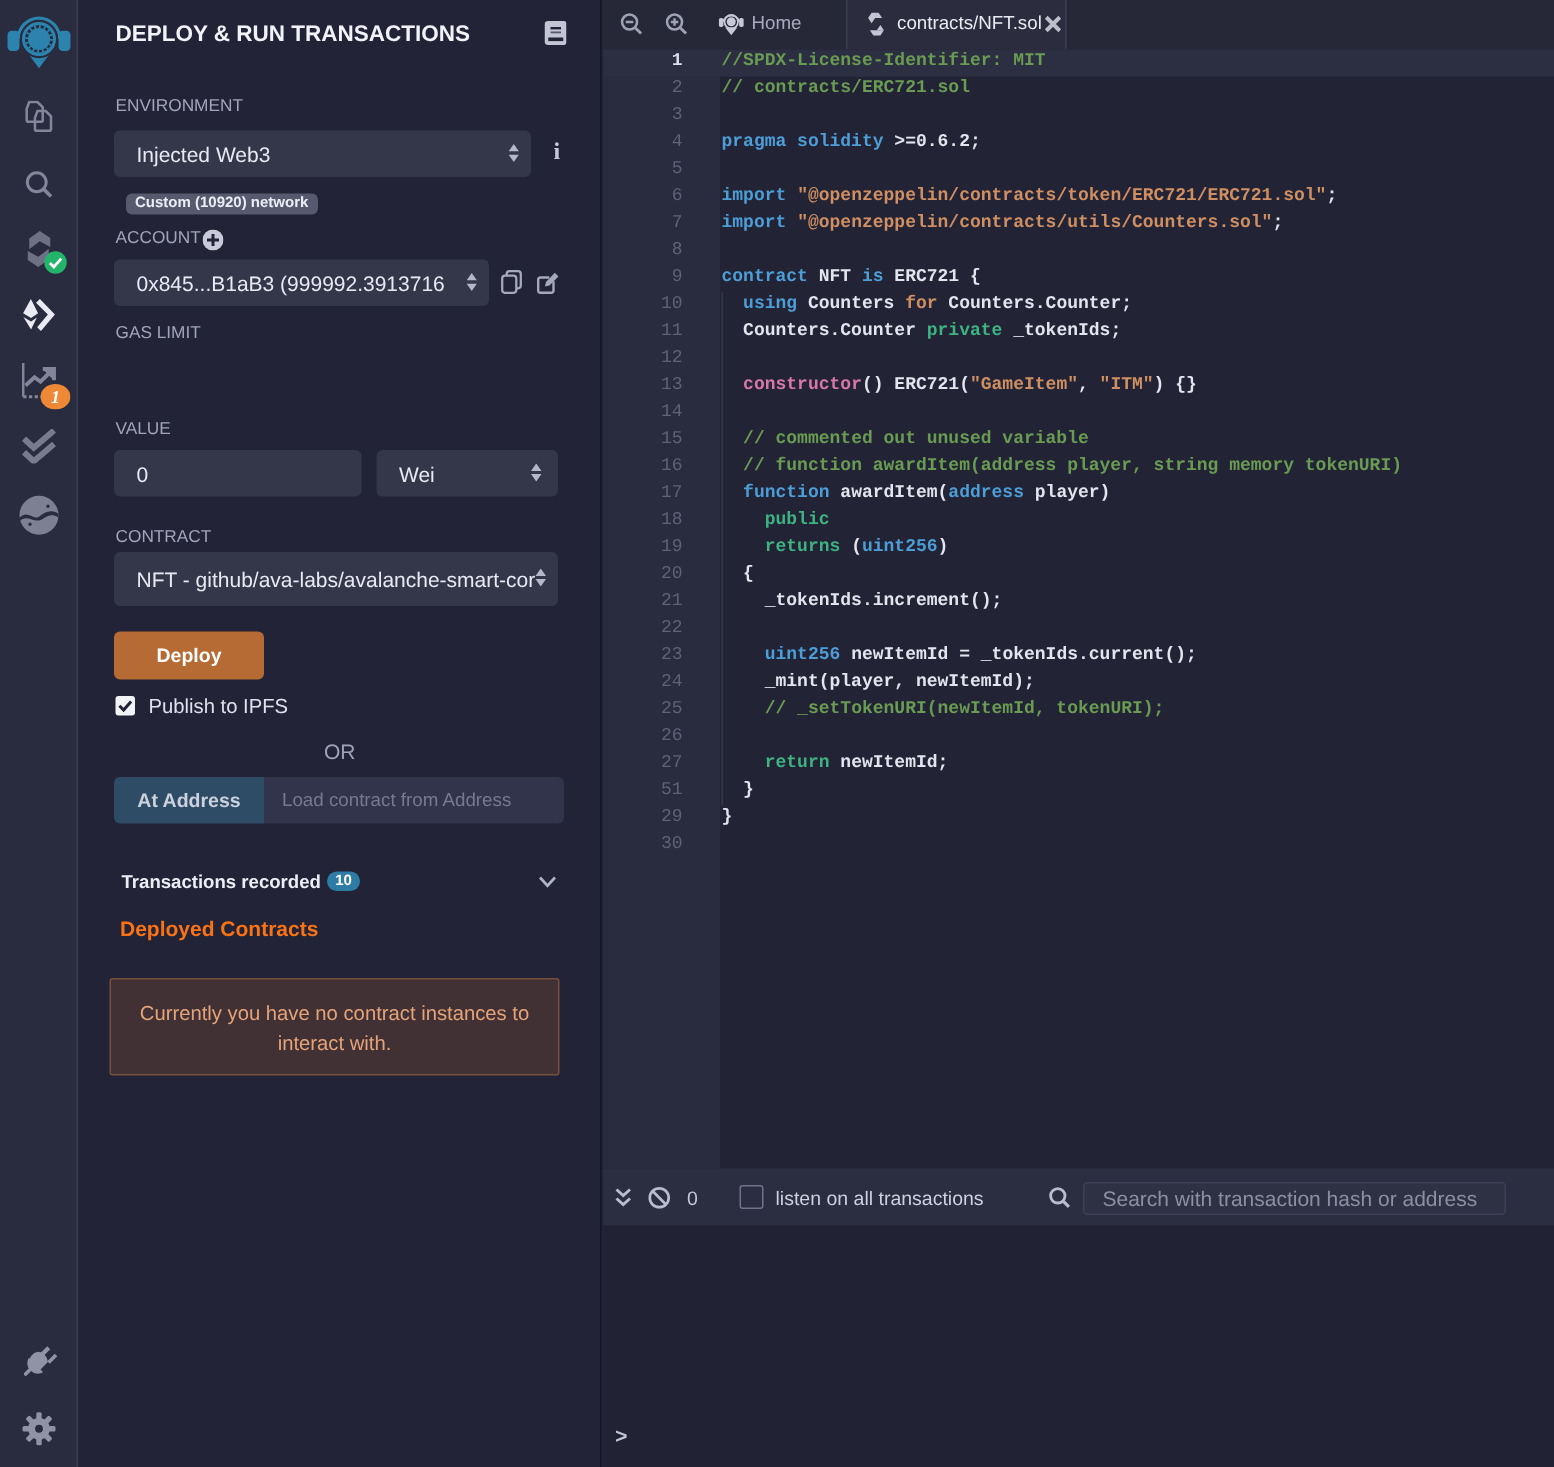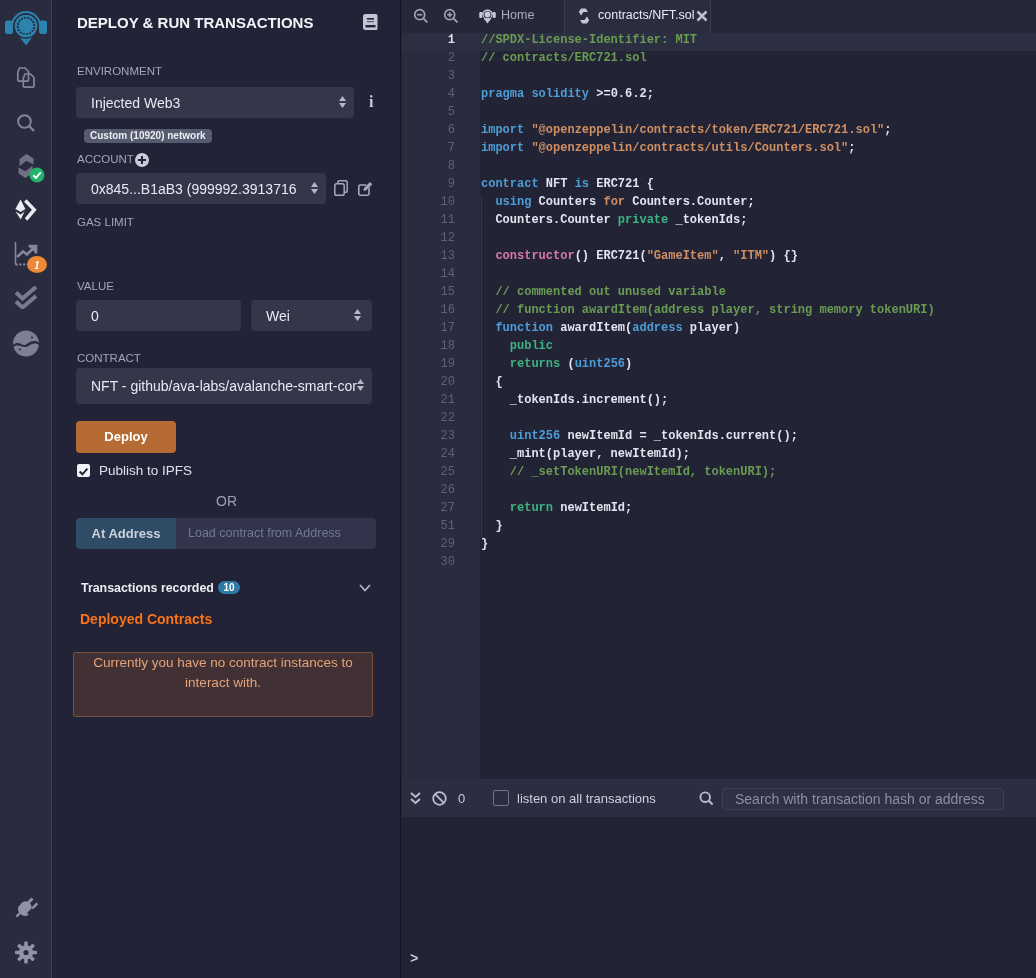--- a/index.html
+++ b/index.html
@@ -18,21 +18,21 @@
 .carets svg { display:block; }
 
 .netbadge { position:absolute; left:32px; top:129px; height:14px; padding:0 6px; background:#565a6e; border-radius:4px; color:#eceef5; font-size:10px; font-weight:bold; line-height:14px; }
 .deploybtn { position:absolute; left:24px; top:421px; width:100px; height:32px; background:#b56b33; border-radius:4px; color:#fff; font-size:13px; font-weight:bold; text-align:center; line-height:32px; }
 .orlbl { position:absolute; left:0; top:493px; width:349px; text-align:center; color:#9fa1b8; font-size:14px; }
 .atbtn { position:absolute; left:24px; top:518px; width:100px; height:31px; background:#2f4c66; border-radius:4px 0 0 4px; color:#ccd2de; font-size:13px; font-weight:bold; text-align:center; line-height:31px; }
 .atinp { position:absolute; left:124px; top:518px; width:200px; height:31px; background:#31344a; border-radius:0 4px 4px 0; color:#757a92; font-size:12.5px; line-height:31px; padding-left:12px; }
 .trec { position:absolute; left:29px; top:581px; font-size:12.4px; font-weight:bold; color:#eceef5; }
 .tbadge { position:absolute; left:166px; top:581px; height:13px; padding:0 5.5px; background:#2e7ba6; border-radius:7px; color:#fff; font-size:10px; font-weight:bold; line-height:13px; }
 .dct { position:absolute; left:28px; top:611px; font-size:14px; font-weight:bold; color:#f97316; }
-.warnbox { position:absolute; left:21px; top:652px; width:300px; height:65px; background:#413134; border:1px solid #77503c; border-radius:2px; color:#e4a379; font-size:13.5px; text-align:center; line-height:20px; }
+.warnbox { position:absolute; left:21px; top:652px; width:300px; height:65px; background:#413134; border:1px solid #77503c; border-radius:2px; color:#e4a379; font-size:13.5px; text-align:center; padding-top:13px; line-height:20px; }
 .ckbox { position:absolute; left:25px; top:464px; width:13px; height:13px; background:#f2f3f6; border-radius:2px; }
 .cklbl { position:absolute; left:47px; top:463px; font-size:13.5px; color:#dfe1ec; }
 
 #main { position:absolute; left:402px; top:0; right:0; height:978px; background:#222436;border-radius:21px; }
 #tabbar { position:absolute; left:0; top:0; right:0; height:33px; background:#262838; }
 .tabtxt { position:absolute; top:8px; font-size:12.5px; color:#a9abbe; }
 #activetab { position:absolute; left:162px; top:0; width:147px; height:33px; background:#2b2d3e; border-left:1px solid #3a3d52; border-right:1px solid #3a3d52; }
 
 #editor { position:absolute; left:0; top:33px; right:0; height:746px; background:#222436; }
 #gutter { position:absolute; left:0; top:0; width:78px; height:746px; background:#292b3e; }

